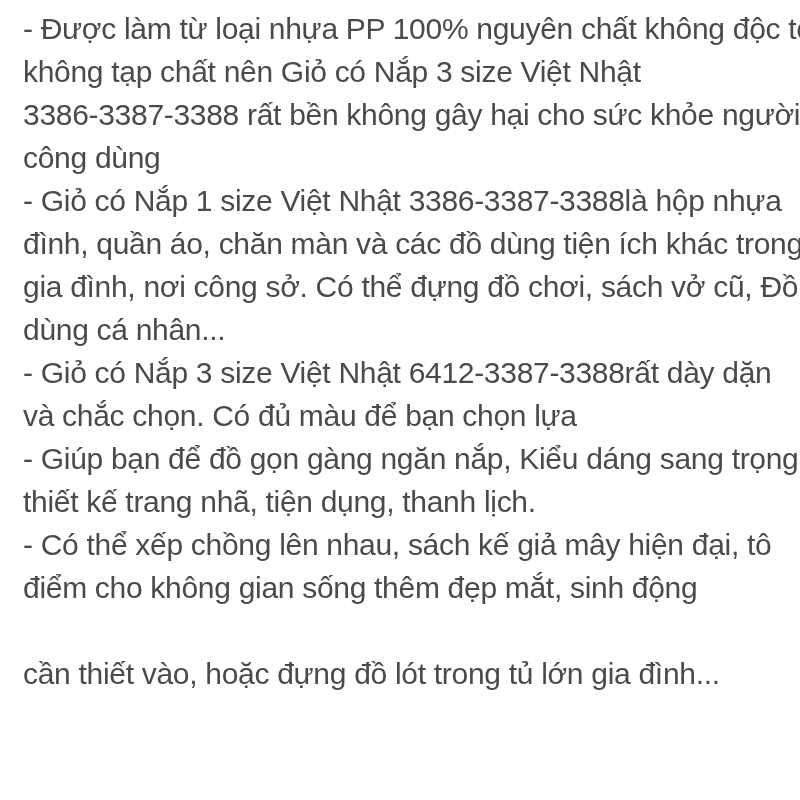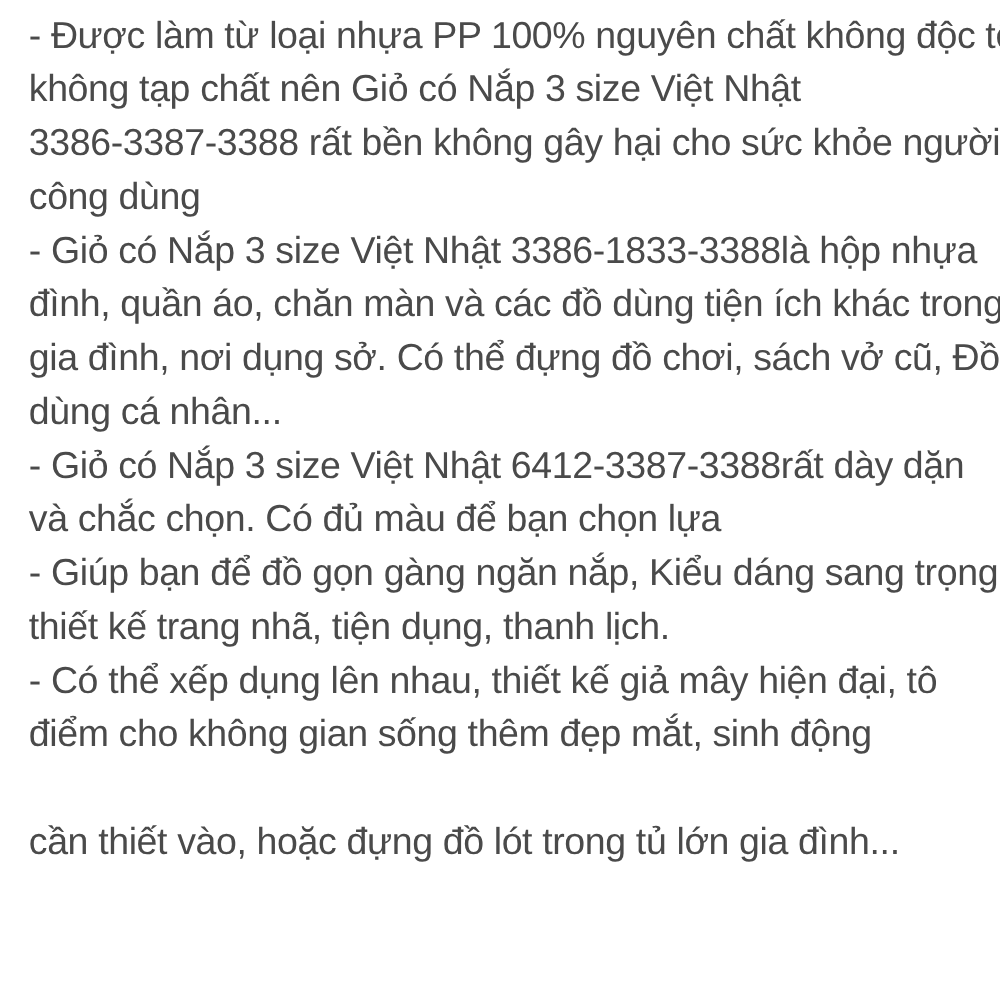--- a/index.html
+++ b/index.html
@@ -40,38 +40,38 @@
 <div class="description">
 
   <div class="paragraph">
     <span class="line">- Được làm từ loại nhựa PP 100% nguyên chất không độc tố,</span>
     <span class="line">không tạp chất nên Giỏ có Nắp 3 size Việt Nhật</span>
     <span class="line">3386-3387-3388 rất bền không gây hại cho sức khỏe người</span>
     <span class="line">công dùng</span>
   </div>
 
   <div class="paragraph">
-    <span class="line">- Giỏ có Nắp 3 size Việt Nhật 3386-1833-3388là hộp nhựa</span>
+    <span class="line">- Giỏ có Nắp 1 size Việt Nhật 3386-3387-3388là hộp nhựa</span>
     <span class="line">đình, quần áo, chăn màn và các đồ dùng tiện ích khác trong</span>
-    <span class="line">gia đình, nơi dụng sở. Có thể đựng đồ chơi, sách vở cũ, Đồ</span>
+    <span class="line">gia đình, nơi công sở. Có thể đựng đồ chơi, sách vở cũ, Đồ</span>
     <span class="line">dùng cá nhân...</span>
   </div>
 
   <div class="paragraph">
     <span class="line">- Giỏ có Nắp 3 size Việt Nhật 6412-3387-3388rất dày dặn</span>
     <span class="line">và chắc chọn. Có đủ màu để bạn chọn lựa</span>
   </div>
 
   <div class="paragraph">
     <span class="line">- Giúp bạn để đồ gọn gàng ngăn nắp, Kiểu dáng sang trọng,</span>
     <span class="line">thiết kế trang nhã, tiện dụng, thanh lịch.</span>
   </div>
 
   <div class="paragraph">
-    <span class="line">- Có thể xếp dụng lên nhau, thiết kế giả mây hiện đại, tô</span>
+    <span class="line">- Có thể xếp chồng lên nhau, sách kế giả mây hiện đại, tô</span>
     <span class="line">điểm cho không gian sống thêm đẹp mắt, sinh động</span>
   </div>
 
   <span class="paragraph-break"></span>
 
   <div class="paragraph">
     <span class="line">cần thiết vào, hoặc đựng đồ lót trong tủ lớn gia đình...</span>
   </div>
 
 </div>

